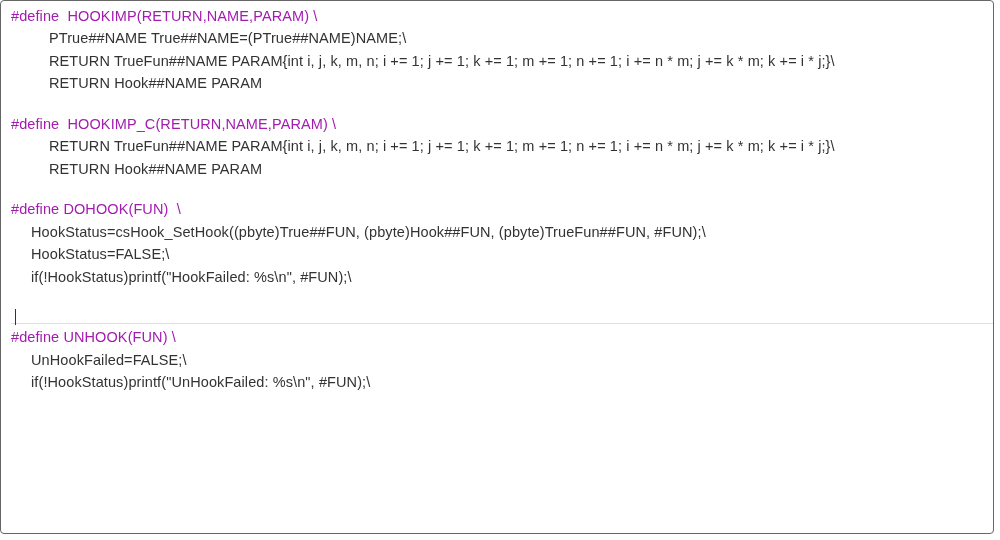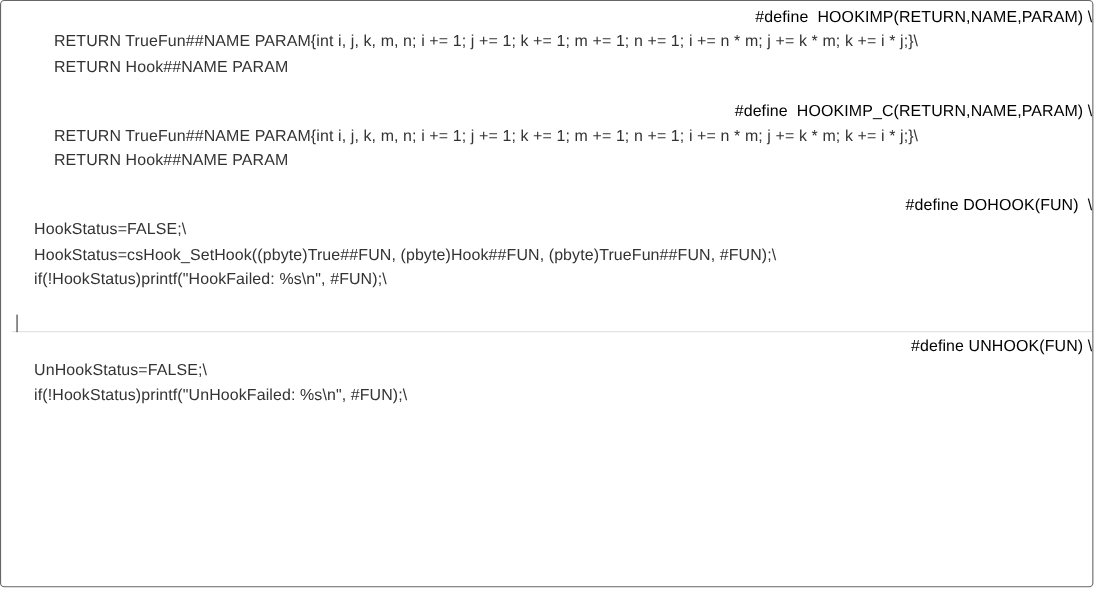--- a/index.html
+++ b/index.html
@@ -17,21 +17,21 @@
     border-radius: 4px;
     width: 994px;
     height: 534px;
     box-sizing: border-box;
     padding: 4px 0 4px 10px;
     overflow: hidden;
   }
   .block {
     margin-bottom: 18px;
   }
-  .grey { color: #000000; text-align: right; }
+  .grey { color: #a21caf; }
   .indent1 { padding-left: 38px; }
   .indent2 { padding-left: 20px; }
   .line { white-space: pre; }
   hr.thin {
     border: none;
     border-top: 1px solid #e0e0e0;
     margin: 2px 0 2px 0;
   }
   .cursor {
     display: inline-block;
@@ -42,39 +42,40 @@
     margin-left: 4px;
   }
 </style>
 </head>
 <body>
 
 <div class="page">
 
   <div class="block">
     <div class="line grey">#define  HOOKIMP(RETURN,NAME,PARAM) \</div>
+    <div class="line indent1">PTrue##NAME True##NAME=(PTrue##NAME)NAME;\</div>
     <div class="line indent1">RETURN TrueFun##NAME PARAM{int i, j, k, m, n; i += 1; j += 1; k += 1; m += 1; n += 1; i += n * m; j += k * m; k += i * j;}\</div>
     <div class="line indent1">RETURN Hook##NAME PARAM</div>
   </div>
 
   <div class="block">
     <div class="line grey">#define  HOOKIMP_C(RETURN,NAME,PARAM) \</div>
     <div class="line indent1">RETURN TrueFun##NAME PARAM{int i, j, k, m, n; i += 1; j += 1; k += 1; m += 1; n += 1; i += n * m; j += k * m; k += i * j;}\</div>
     <div class="line indent1">RETURN Hook##NAME PARAM</div>
   </div>
 
   <div style="margin-bottom:17px;">
     <div class="line grey">#define DOHOOK(FUN)  \</div>
+    <div class="line indent2">HookStatus=csHook_SetHook((pbyte)True##FUN, (pbyte)Hook##FUN, (pbyte)TrueFun##FUN, #FUN);\</div>
     <div class="line indent2">HookStatus=FALSE;\</div>
-    <div class="line indent2">HookStatus=csHook_SetHook((pbyte)True##FUN, (pbyte)Hook##FUN, (pbyte)TrueFun##FUN, #FUN);\</div>
     <div class="line indent2">if(!HookStatus)printf("HookFailed: %s\n", #FUN);\</div>
   </div>
 
   <div class="line" style="height:16px;"><span class="cursor"></span></div>
   <hr class="thin">
 
   <div>
     <div class="line grey">#define UNHOOK(FUN) \</div>
-    <div class="line indent2">UnHookStatus=FALSE;\</div>
+    <div class="line indent2">UnHookFailed=FALSE;\</div>
     <div class="line indent2">if(!HookStatus)printf("UnHookFailed: %s\n", #FUN);\</div>
   </div>
 
 </div>
 
 </body></html>

